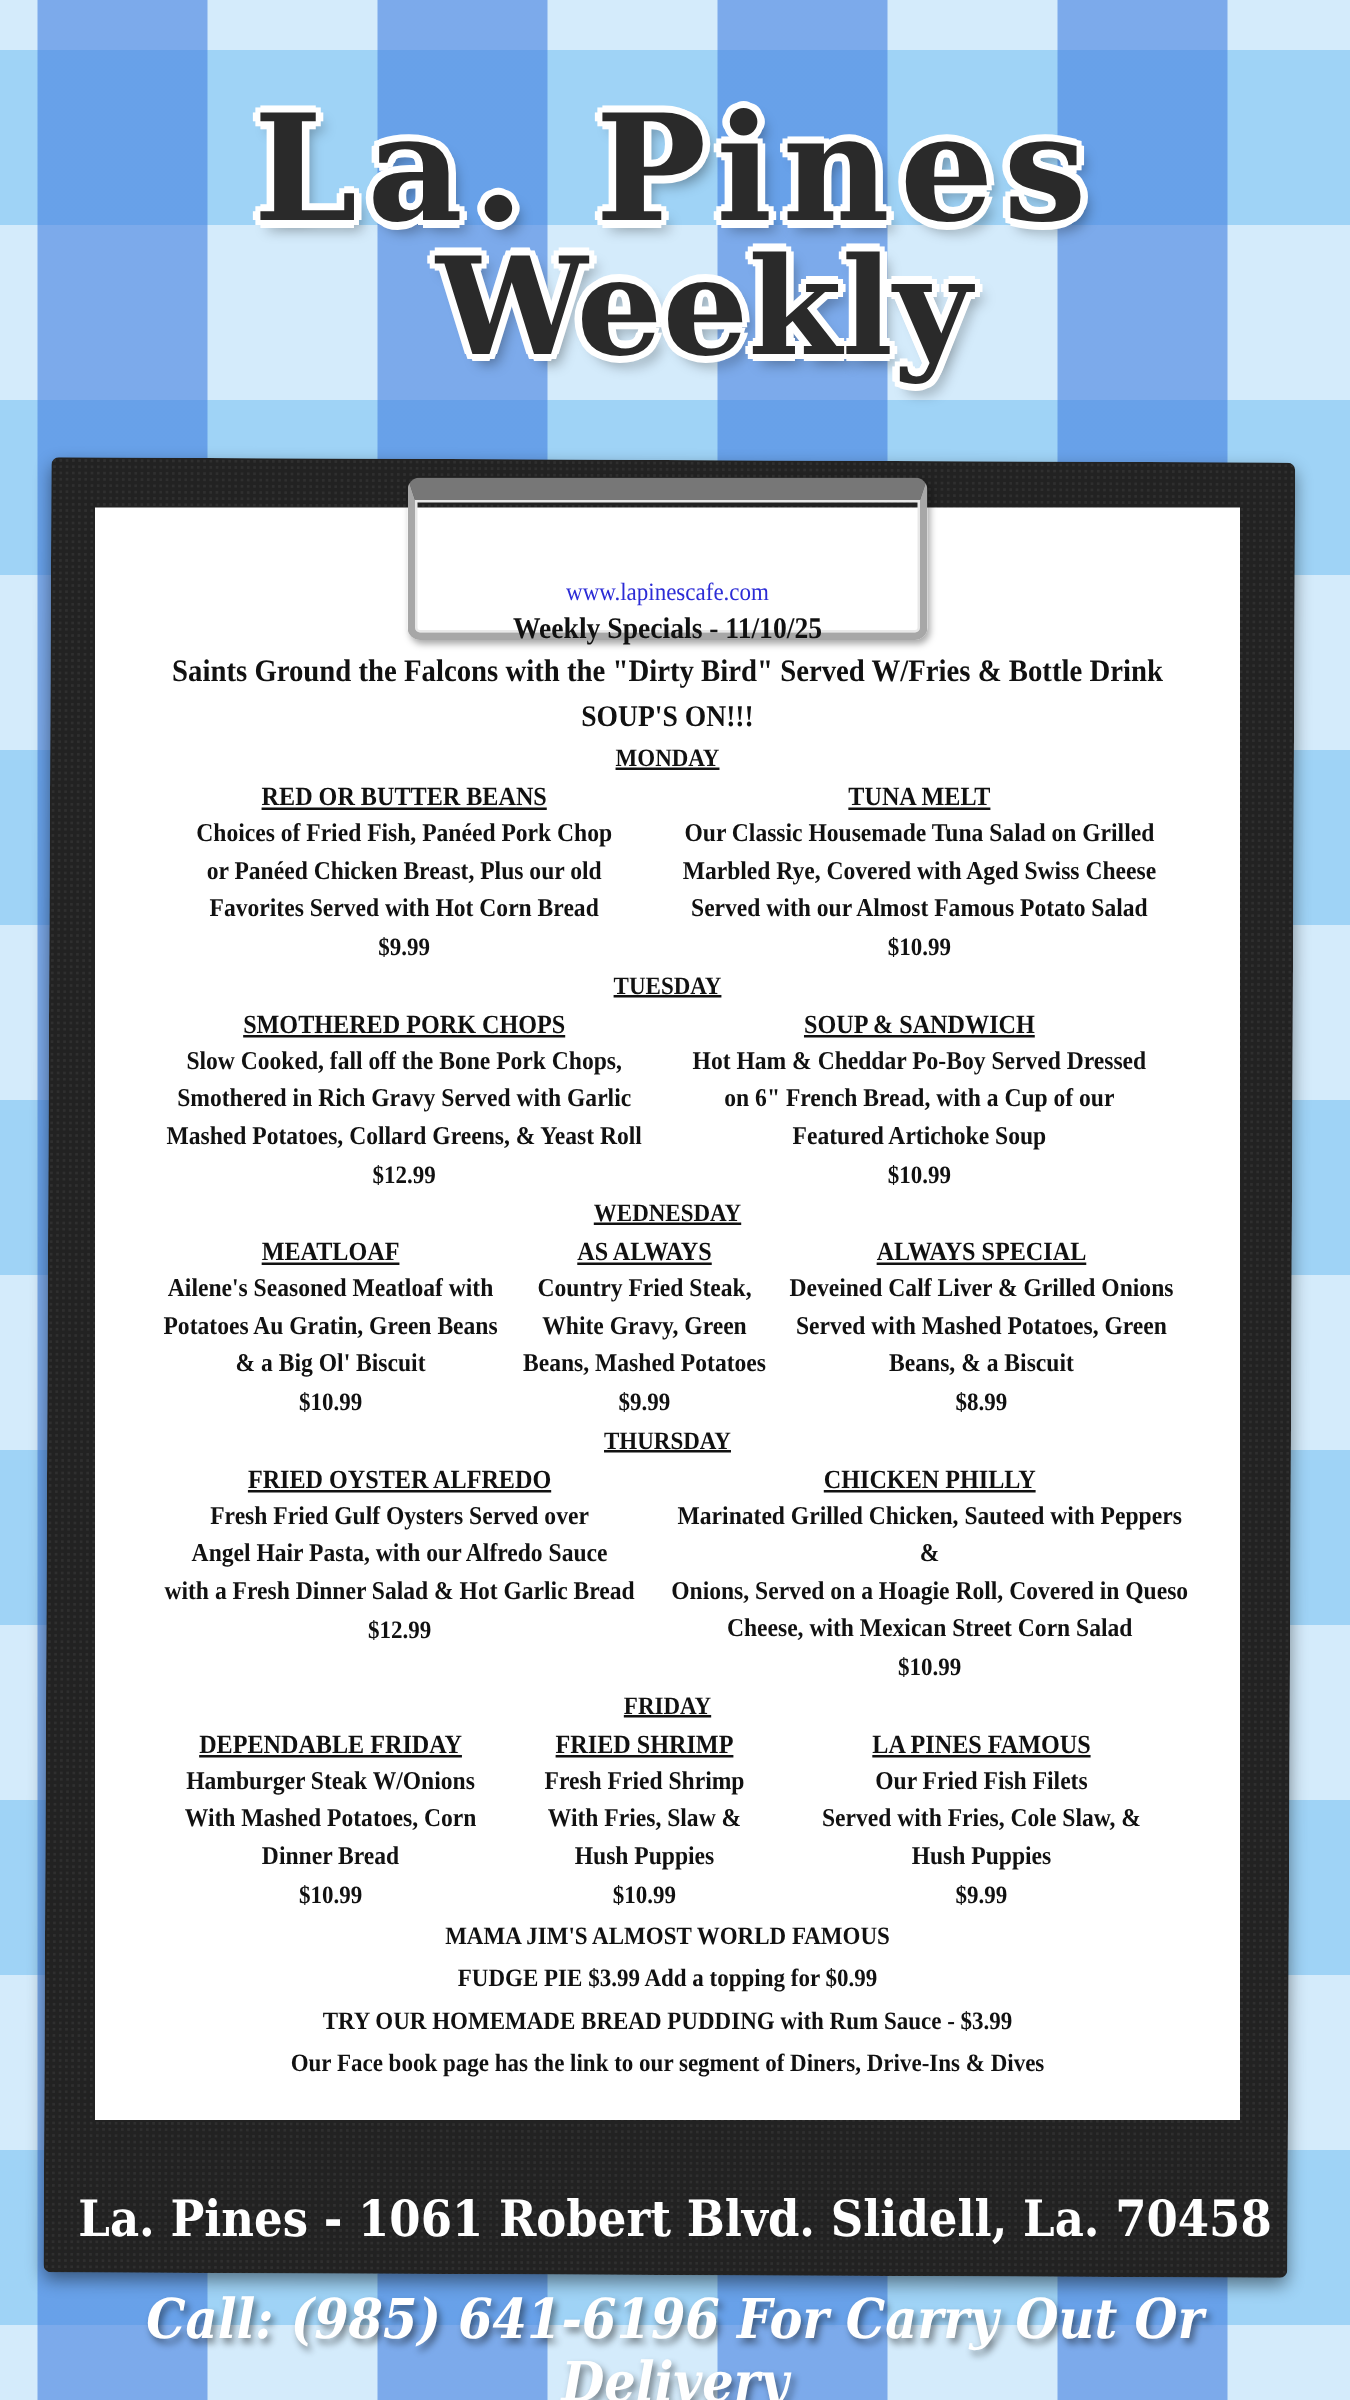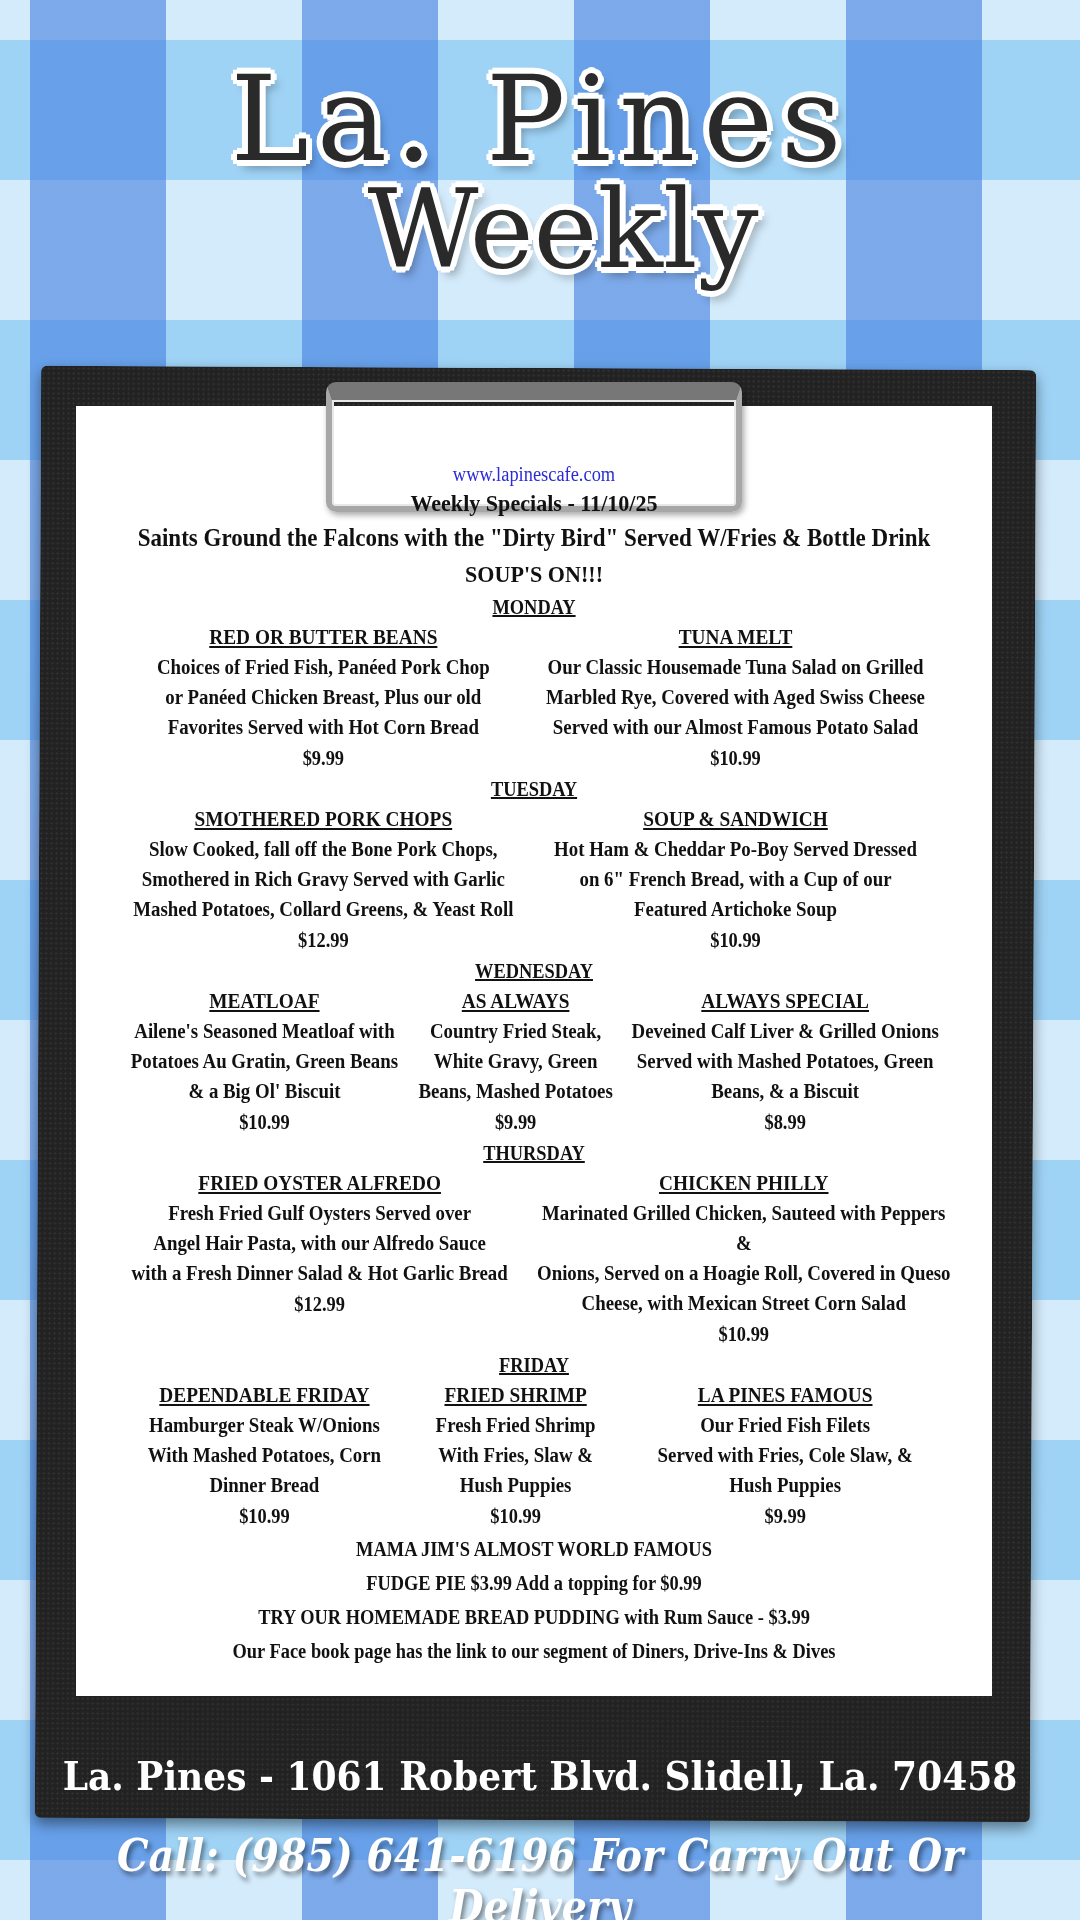--- a/index.html
+++ b/index.html
@@ -6,22 +6,22 @@
   body {
     width:1080px; height:1920px; position:relative; overflow:hidden;
     background-color:#9fd3f6;
     background-image:
       repeating-linear-gradient(90deg, rgba(70,130,225,0.62) 0px, rgba(70,130,225,0.62) 136px, rgba(255,255,255,0.0) 136px, rgba(255,255,255,0.0) 272px),
       repeating-linear-gradient(0deg, rgba(255,255,255,0.0) 0px, rgba(255,255,255,0.0) 140px, rgba(255,255,255,0.55) 140px, rgba(255,255,255,0.55) 280px);
     background-position: 30px 0, 0 -60px;
     font-family:"Liberation Serif", serif;
   }
   .title-block {
-    position:absolute; left:0; top:60px; width:1080px; text-align:center; z-index:5;
-    font-family:"DejaVu Serif", serif; font-weight:normal; color:#2a2a2a;
+    position:absolute; left:0; top:76px; width:1080px; text-align:center; z-index:5;
+    font-family:"DejaVu Serif", serif; font-weight:bold; color:#2a2a2a;
     text-shadow:
       -6px 0 #fff, 6px 0 #fff, 0 -6px #fff, 0 6px #fff,
       -4px -4px #fff, 4px -4px #fff, -4px 4px #fff, 4px 4px #fff,
       6px 8px 10px rgba(0,0,0,0.35);
   }
   .title-line { display:block; line-height:1; }
   .t1 { font-size:118px; letter-spacing:8px; }
   .t2 { font-size:108px; margin-top:-2px;padding-left:46px; }
   .t3 { font-size:108px; letter-spacing:-4px; margin-top:-6px; }
 

